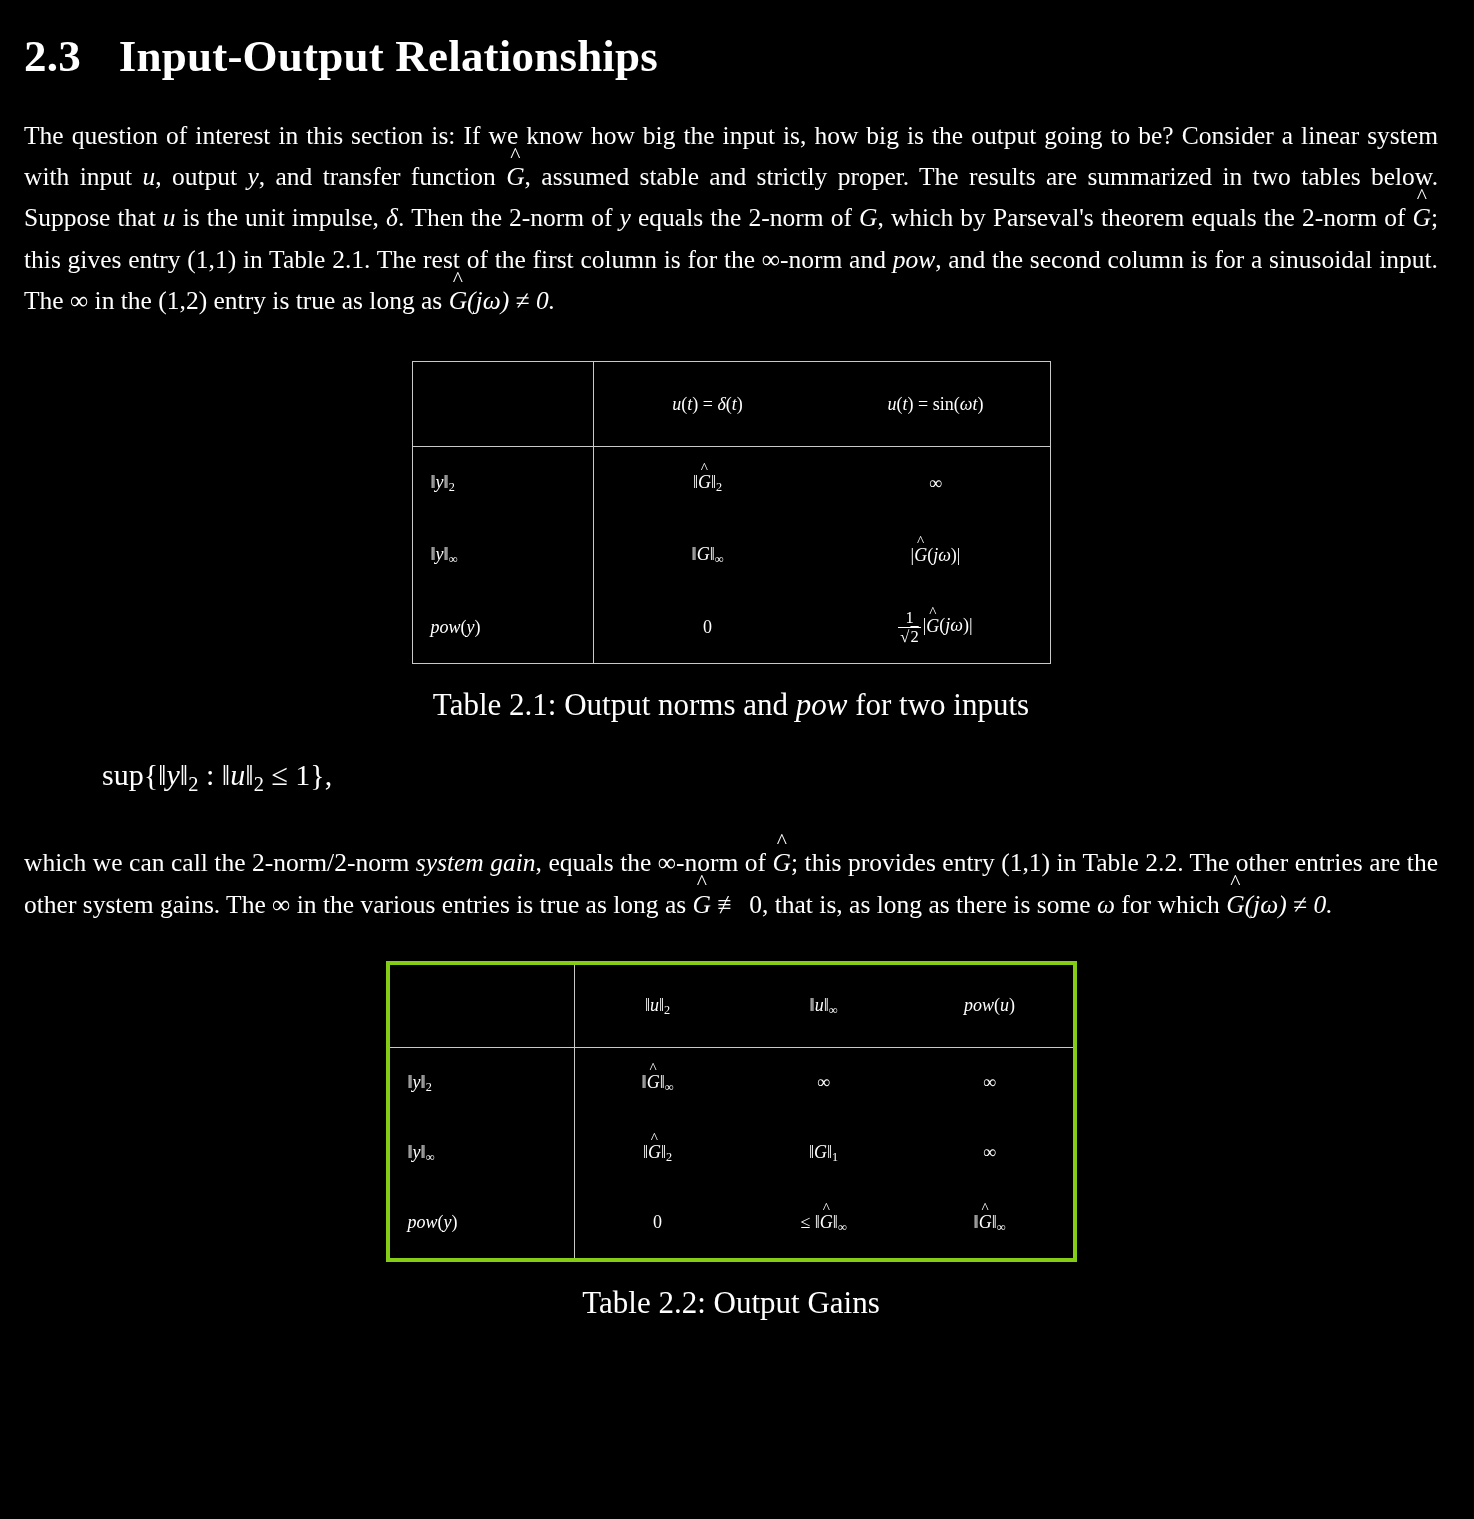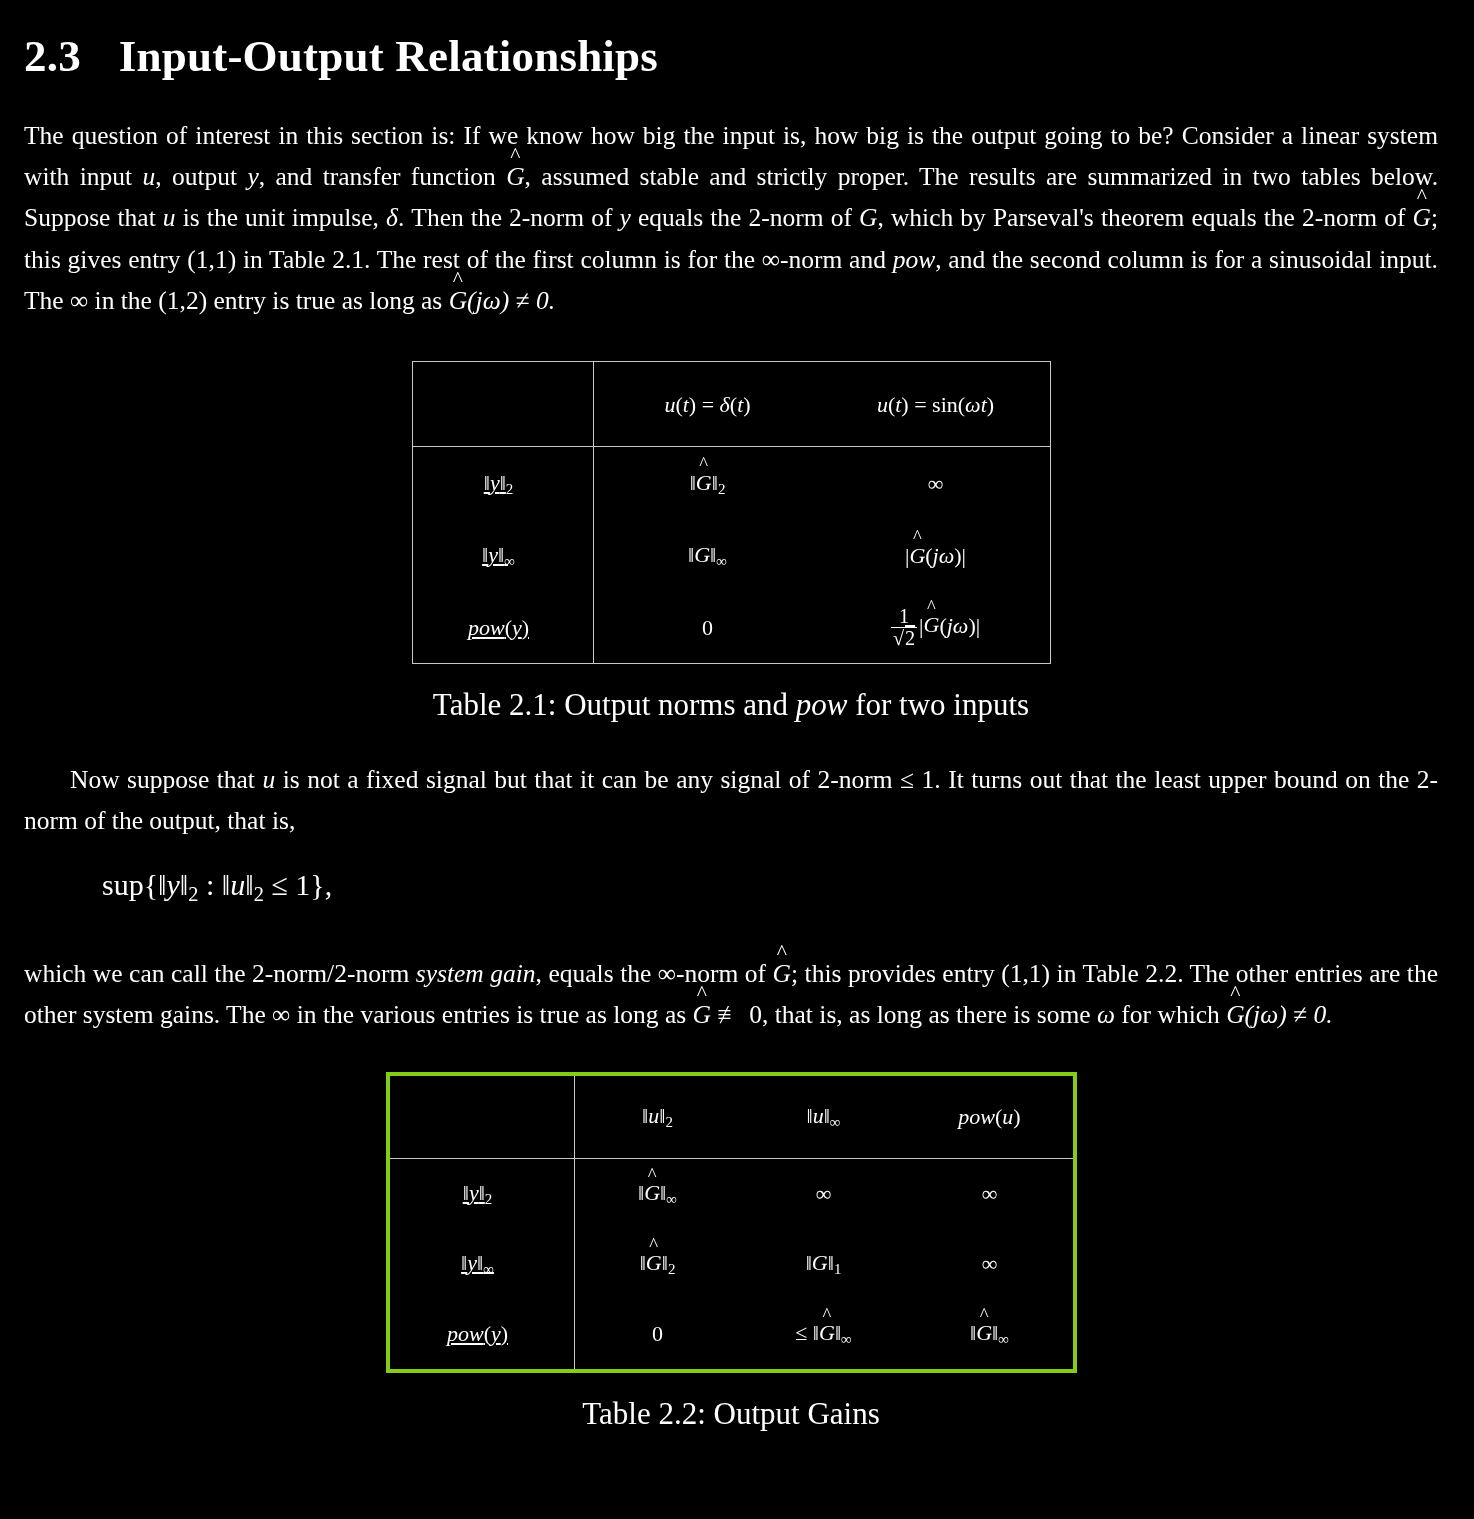--- a/index.html
+++ b/index.html
@@ -59,34 +59,33 @@
 
   
   .table-block {
     display: flex;
     justify-content: center;
     margin-top: 40px;
   }
   table.norm-table {
     border-collapse: collapse;
     color: #fff;
-    font-size: 22px;
+    font-size: 18px;
     padding-left: 36px;
   }
   table.norm-table td {
     border: 1px solid #b9b9b9;
     text-align: center;
     vertical-align: middle;
     padding: 6px 14px;
   }
   table.norm-table td.rowhead {
-    text-align: center;
+    text-align: left;
     padding-left: 18px;
     padding-right: 26px;
-    text-decoration: underline;
   }
   .caption {
     text-align: center;
     font-size: 31px;
     margin: 16px 0 6px 0;
   }
 
   
   #table21 td { border: none; }
   #table21 { border: 1px solid #c9c9c9; }
@@ -175,23 +174,20 @@
         </td>
       </tr>
     </tbody>
       </table>
   </div>
 
   <div class="caption">
     <span>Table 2.1:  Output norms and </span><span class="math">pow</span><span> for two inputs</span>
   </div>
 
-  <p class="para indent" style="margin-top:28px;">
-    <span>Now suppose that </span><span class="math">u</span><span> is not a fixed signal but that it can be any signal of 2-norm ≤ 1. It turns out that the least upper bound on the 2-norm of the output, that is,</span>
-  </p>
 
   <div class="eqline">
     <span class="mathup">sup{‖</span><span class="math">y</span><span class="mathup">‖</span><span class="sub">2</span><span class="mathup"> : ‖</span><span class="math">u</span><span class="mathup">‖</span><span class="sub">2</span><span class="mathup"> ≤ 1},</span>
   </div>
 
   <p class="para">
     <span>which we can call the 2-norm/2-norm </span><i>system gain</i><span>, equals the ∞-norm of </span><span class="hat-wrap"><span class="hat">^</span><span class="math">G</span></span><span>; this provides entry (1,1) in Table 2.2. The other entries are the other system gains. The ∞ in the various entries is true as long as </span><span class="hat-wrap"><span class="hat">^</span><span class="math">G</span></span><span> ≢ 0, that is, as long as there is some </span><span class="math">ω</span><span> for which </span><span class="hat-wrap"><span class="hat">^</span><span class="math">G</span></span><span class="math">(jω) ≠ 0.</span>
   </p>
 
   <div class="table-block" style="margin-top:36px;">

